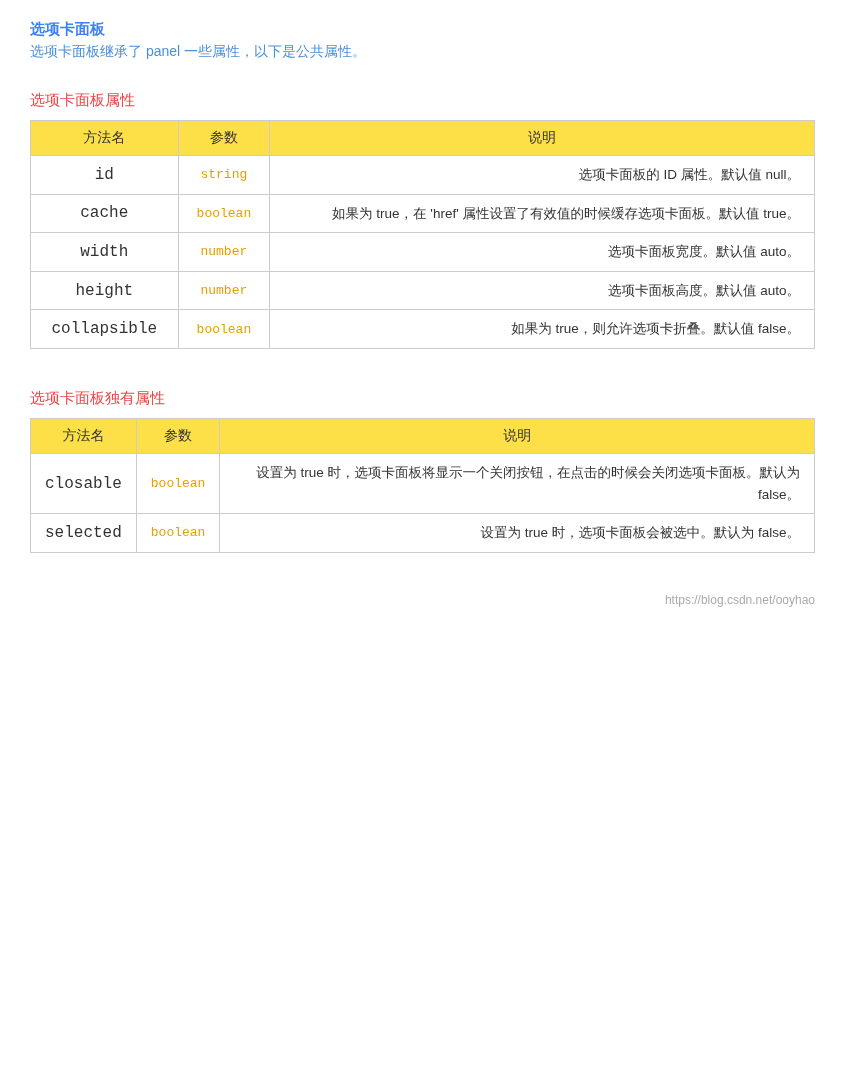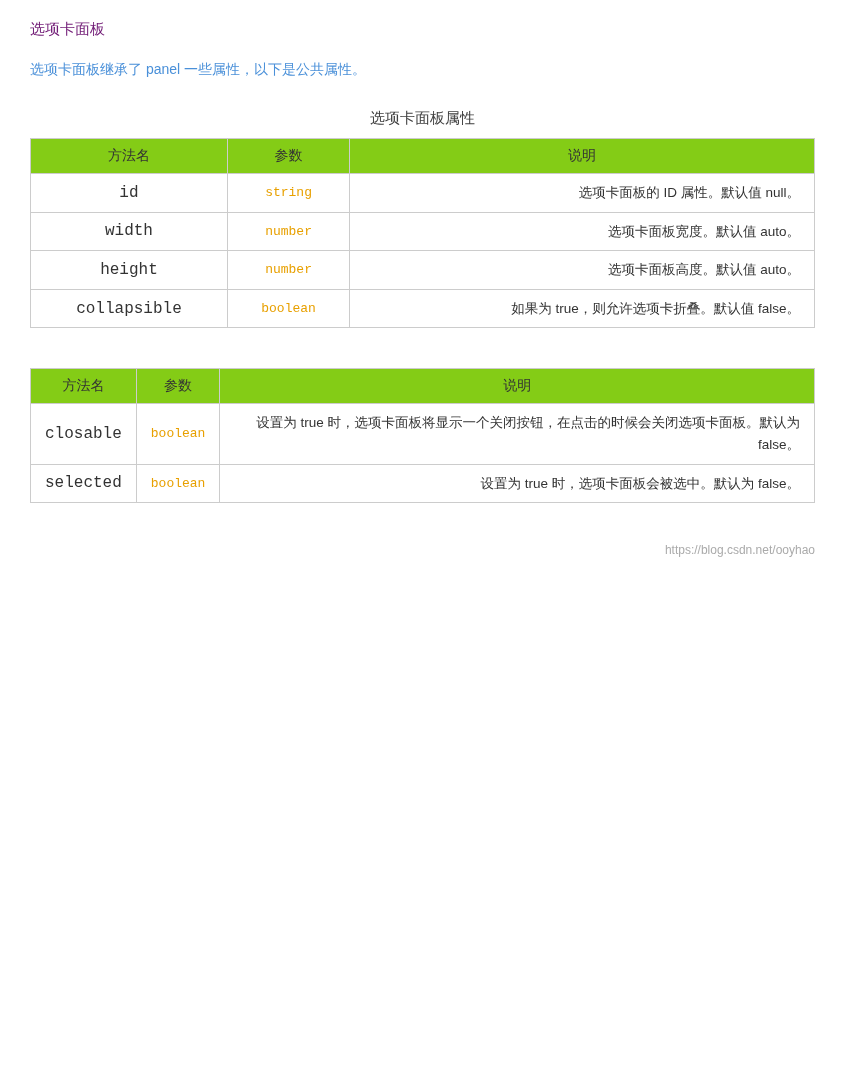--- a/index.html
+++ b/index.html
@@ -4,52 +4,51 @@
   <style>
     * { margin: 0; padding: 0; box-sizing: border-box; }
     body {
       background: #fff;
       font-family: "Microsoft YaHei", "SimHei", Arial, sans-serif;
       font-size: 14px;
       color: #333;
       padding: 20px 30px;
     }
     .page-title {
-      font-weight: normal;
+      font-weight: bold;
       font-size: 15px;
-      color: #701a75;
-      margin-bottom: 22px;
+      color: #3b82f6;
+      margin-bottom: 4px;
     }
     .page-desc {
       color: #4a90d9;
       font-size: 14px;
       margin-bottom: 30px;
     }
     .section {
       margin-bottom: 40px;
     }
     .section-title {
-      text-align: center;
-      color: #404040;
+      color: #ef4444;
       font-size: 15px;
       margin-bottom: 10px;
     }
     table {
       width: 100%;
       border-collapse: collapse;
       border: 1px solid #ccc;
     }
     th, td {
       border: 1px solid #ccc;
       padding: 8px 14px;
       text-align: center;
       vertical-align: middle;
     }
     thead th {
-      background: #84cc16;
+      background: #fde047;
       font-weight: normal;
       color: #333;
     }
     td.method-col {
       font-family: "Courier New", Courier, monospace;
       font-size: 16px;
       white-space: nowrap;
     }
     td.param-col {
       font-family: "Courier New", Courier, monospace;
@@ -84,39 +83,45 @@
         <th>说明</th>
       </tr>
     </thead>
     <tbody id="table1-body">
     <tr>
       <td class="method-col">id</td>
       <td class="param-col">string</td>
       <td class="desc-col">选项卡面板的 ID 属性。默认值 null。</td>
     </tr>
         <tr>
+      <td class="method-col">cache</td>
+      <td class="param-col">boolean</td>
+      <td class="desc-col">如果为 true，在 'href' 属性设置了有效值的时候缓存选项卡面板。默认值 true。</td>
+    </tr>
+        <tr>
       <td class="method-col">width</td>
       <td class="param-col">number</td>
       <td class="desc-col">选项卡面板宽度。默认值 auto。</td>
     </tr>
         <tr>
       <td class="method-col">height</td>
       <td class="param-col">number</td>
       <td class="desc-col">选项卡面板高度。默认值 auto。</td>
     </tr>
         <tr>
       <td class="method-col">collapsible</td>
       <td class="param-col">boolean</td>
       <td class="desc-col">如果为 true，则允许选项卡折叠。默认值 false。</td>
     </tr>
       </tbody>
   </table>
 </div>
 
 <div class="section">
+  <div class="section-title">选项卡面板独有属性</div>
   <table>
     <thead>
       <tr>
         <th>方法名</th>
         <th>参数</th>
         <th>说明</th>
       </tr>
     </thead>
     <tbody id="table2-body">
     <tr>

